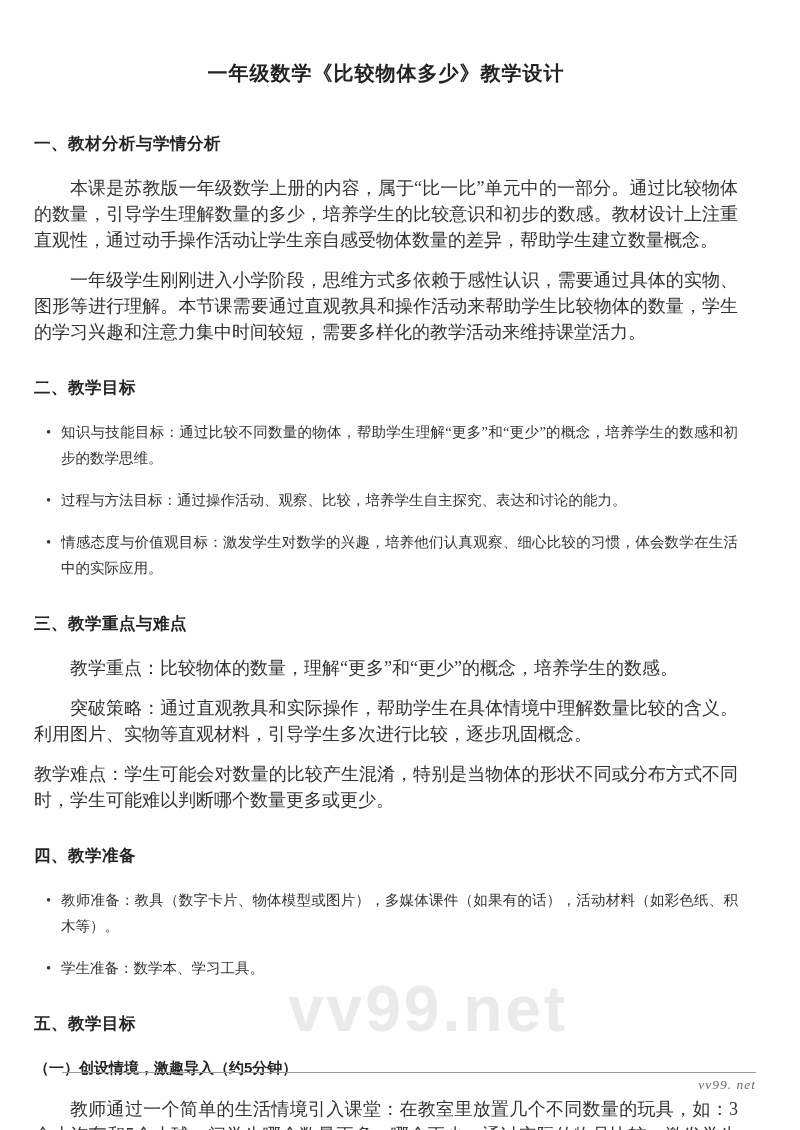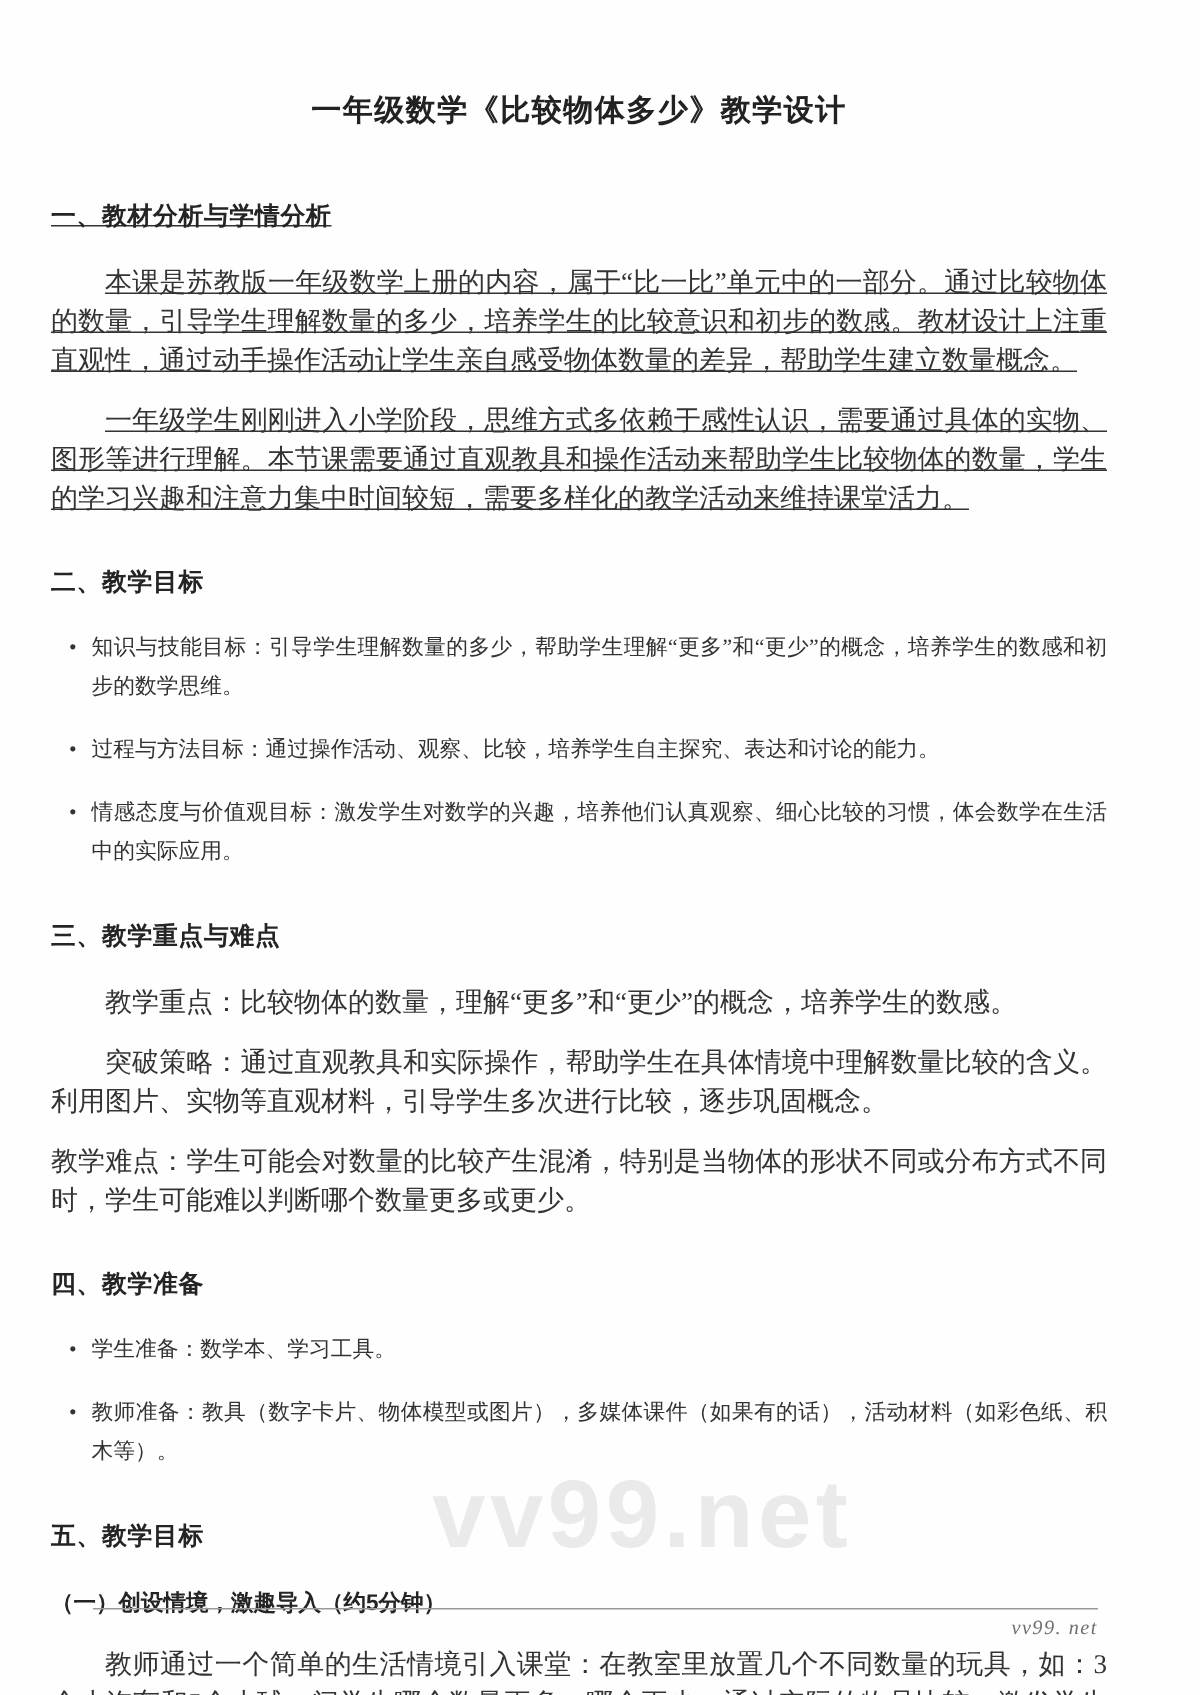--- a/index.html
+++ b/index.html
@@ -21,21 +21,21 @@
     text-align:center; letter-spacing:1px;
     margin:10px 0 0 0;
   }
   .sec { margin:0; }
   .sec-heading {
     font-family:"Liberation Sans","DejaVu Sans",sans-serif;
     font-size:16.5px; font-weight:700; color:#242424;
     letter-spacing:0.5px;
     margin:0 0 20px 0;
   }
-  .mt-first { margin-top:46px;text-decoration:underline; }
+  .mt-first { margin-top:46px; }
   .mt-sec   { margin-top:32px; }
   .para {
     font-size:18px; line-height:26px;
     text-align:justify;
     margin:0 0 14px 0;
   }
   .indent { text-indent:2em; }
   .bullet-list { list-style:none; margin:0 0 0 12px; padding:0; }
   .bullet-item {
     position:relative;
@@ -61,21 +61,21 @@
     font-family:"Liberation Sans","DejaVu Sans",sans-serif;
     font-weight:700;
     font-size:64px;
     letter-spacing:3px;
     color:#eaeaea;
     user-select:none;
     white-space:nowrap;
   }
   .footer {
     position:absolute;
-    left:62px; right:68px; top:1072px;
+    left:62px; right:44px; top:1072px;
     z-index:1;
   }
   .footer-line { border-top:1px solid #9a9a9a; height:0; }
   .footer-text {
     text-align:right;
     font-family:"Liberation Serif","DejaVu Serif",serif;
     font-style:italic;
     font-size:13.5px;
     color:#6f6f6f;
     margin-top:4px;
@@ -95,38 +95,38 @@
 
     <section class="sec mt-first">
       <h2 class="sec-heading">一、教材分析与学情分析</h2>
       <p class="para indent">本课是苏教版一年级数学上册的内容，属于“比一比”单元中的一部分。通过比较物体的数量，引导学生理解数量的多少，培养学生的比较意识和初步的数感。教材设计上注重直观性，通过动手操作活动让学生亲自感受物体数量的差异，帮助学生建立数量概念。</p>
       <p class="para indent">一年级学生刚刚进入小学阶段，思维方式多依赖于感性认识，需要通过具体的实物、图形等进行理解。本节课需要通过直观教具和操作活动来帮助学生比较物体的数量，学生的学习兴趣和注意力集中时间较短，需要多样化的教学活动来维持课堂活力。</p>
     </section>
 
     <section class="sec mt-sec">
       <h2 class="sec-heading">二、教学目标</h2>
       <ul class="bullet-list">
-        <li class="bullet-item">知识与技能目标：引导学生理解数量的多少，帮助学生理解“更多”和“更少”的概念，培养学生的数感和初步的数学思维。</li>
+        <li class="bullet-item">知识与技能目标：通过比较不同数量的物体，帮助学生理解“更多”和“更少”的概念，培养学生的数感和初步的数学思维。</li>
         <li class="bullet-item">过程与方法目标：通过操作活动、观察、比较，培养学生自主探究、表达和讨论的能力。</li>
         <li class="bullet-item">情感态度与价值观目标：激发学生对数学的兴趣，培养他们认真观察、细心比较的习惯，体会数学在生活中的实际应用。</li>
       </ul>
     </section>
 
     <section class="sec mt-sec">
       <h2 class="sec-heading">三、教学重点与难点</h2>
       <p class="para indent">教学重点：比较物体的数量，理解“更多”和“更少”的概念，培养学生的数感。</p>
       <p class="para indent">突破策略：通过直观教具和实际操作，帮助学生在具体情境中理解数量比较的含义。利用图片、实物等直观材料，引导学生多次进行比较，逐步巩固概念。</p>
       <p class="para">教学难点：学生可能会对数量的比较产生混淆，特别是当物体的形状不同或分布方式不同时，学生可能难以判断哪个数量更多或更少。</p>
     </section>
 
     <section class="sec mt-sec">
       <h2 class="sec-heading">四、教学准备</h2>
       <ul class="bullet-list">
+        <li class="bullet-item">教师准备：教具（数字卡片、物体模型或图片），多媒体课件（如果有的话），活动材料（如彩色纸、积木等）。</li>
         <li class="bullet-item">学生准备：数学本、学习工具。</li>
-        <li class="bullet-item">教师准备：教具（数字卡片、物体模型或图片），多媒体课件（如果有的话），活动材料（如彩色纸、积木等）。</li>
       </ul>
     </section>
 
     <section class="sec mt-sec">
       <h2 class="sec-heading">五、教学目标</h2>
       <h3 class="sub-heading">（一）创设情境，激趣导入（约5分钟）</h3>
       <p class="para indent">教师通过一个简单的生活情境引入课堂：在教室里放置几个不同数量的玩具，如：3个小汽车和5个小球，问学生哪个数量更多，哪个更少。通过实际的物品比较，激发学生的兴趣并引出本课</p>
     </section>
 
   </div>

